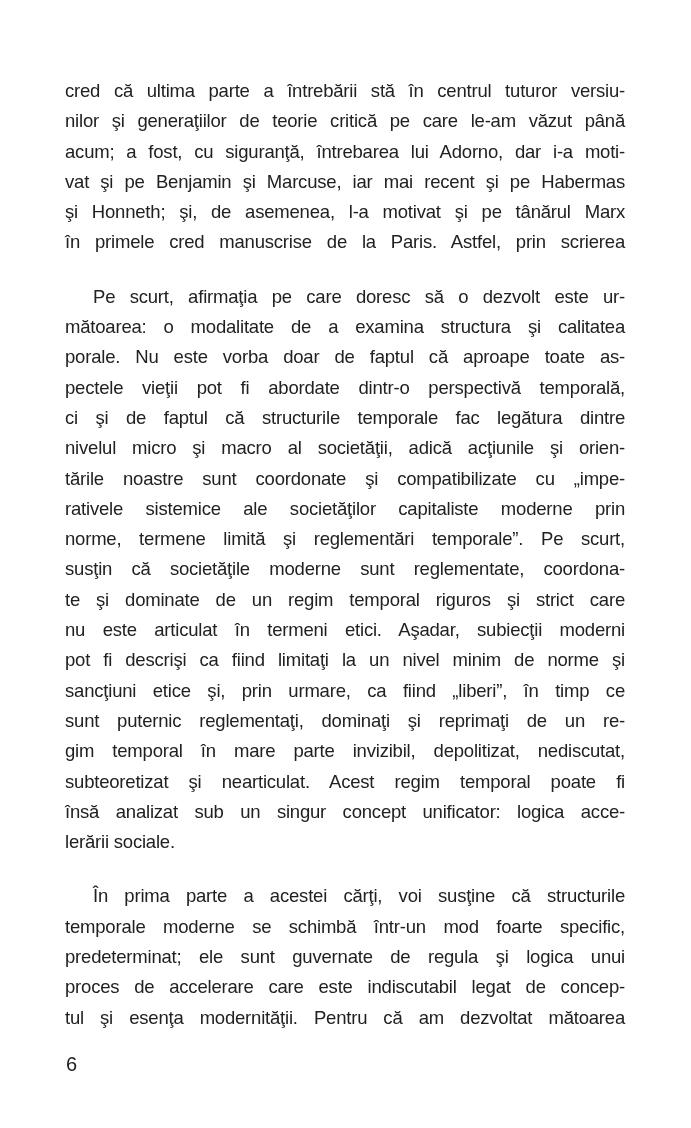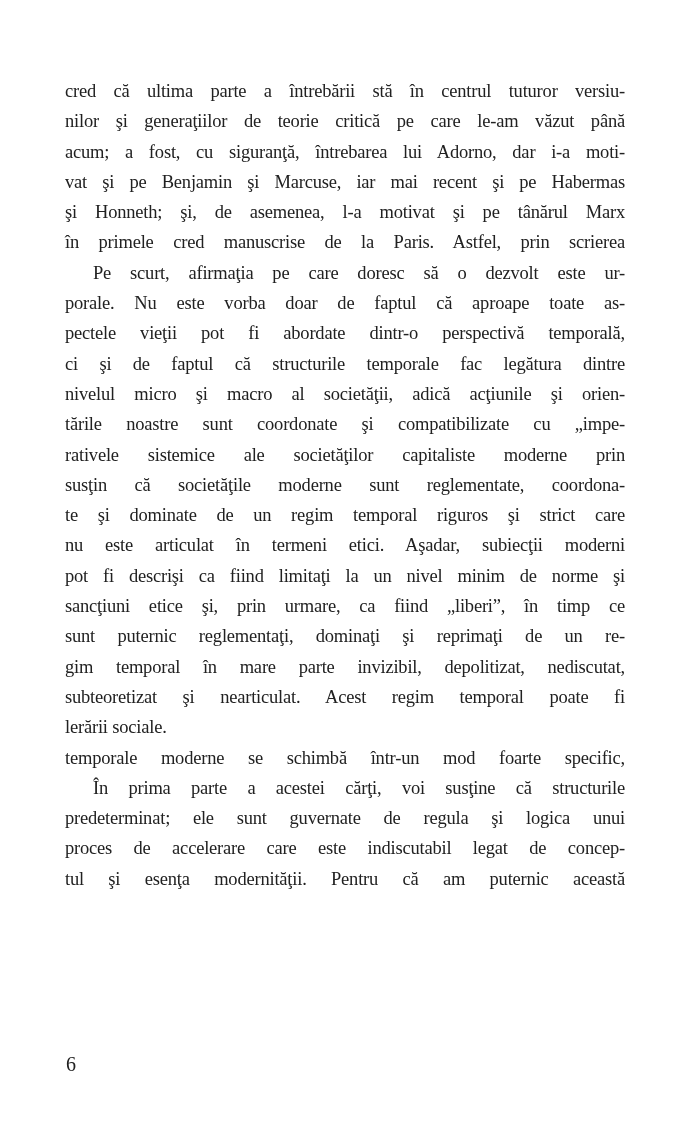--- a/index.html
+++ b/index.html
@@ -6,21 +6,21 @@
     margin: 0;
     padding: 0;
     background: #ffffff;
   }
   .page {
     position: relative;
     width: 674px;
     height: 1128px;
     background: #ffffff;
     overflow: hidden;
-    font-family: Liberation Serif, serif;
+    font-family: Liberation Sans, sans-serif;
     color: #212121;
   }
   .text-block {
     position: absolute;
     left: 65px;
     top: 76px;
     width: 560px;
   }
   .paragraph {
     margin: 0;
@@ -35,20 +35,21 @@
     text-align: justify;
     text-align-last: justify;
     white-space: normal;
     overflow: visible;
   }
   .line.endline {
     text-align-last: left;
   }
   .line.indent {
     text-indent: 28px;
+    margin-top: 24px;
   }
   .page-number {
     position: absolute;
     left: 66px;
     top: 1052px;
     font-size: 20px;
     line-height: 24px;
     letter-spacing: -0.2px;
     color: #212121;
   }
@@ -61,38 +62,41 @@
       <div class="paragraph">
         <div class="line">cred că ultima parte a întrebării stă în centrul tuturor versiu-</div>
         <div class="line">nilor şi generaţiilor de teorie critică pe care le-am văzut până</div>
         <div class="line">acum; a fost, cu siguranţă, întrebarea lui Adorno, dar i-a moti-</div>
         <div class="line">vat şi pe Benjamin şi Marcuse, iar mai recent şi pe Habermas</div>
         <div class="line">şi Honneth; şi, de asemenea, l-a motivat şi pe tânărul Marx</div>
         <div class="line">în primele cred manuscrise de la Paris. Astfel, prin scrierea</div>
       </div>
       <div class="paragraph">
         <div class="line indent">Pe scurt, afirmaţia pe care doresc să o dezvolt este ur-</div>
+        <div class="line">mătoarea: o modalitate de a examina structura şi calitatea</div>
         <div class="line">porale. Nu este vorba doar de faptul că aproape toate as-</div>
         <div class="line">pectele vieţii pot fi abordate dintr-o perspectivă temporală,</div>
         <div class="line">ci şi de faptul că structurile temporale fac legătura dintre</div>
         <div class="line">nivelul micro şi macro al societăţii, adică acţiunile şi orien-</div>
         <div class="line">tările noastre sunt coordonate şi compatibilizate cu „impe-</div>
         <div class="line">rativele sistemice ale societăţilor capitaliste moderne prin</div>
+        <div class="line">norme, termene limită şi reglementări temporale”. Pe scurt,</div>
         <div class="line">susţin că societăţile moderne sunt reglementate, coordona-</div>
         <div class="line">te şi dominate de un regim temporal riguros şi strict care</div>
         <div class="line">nu este articulat în termeni etici. Aşadar, subiecţii moderni</div>
         <div class="line">pot fi descrişi ca fiind limitaţi la un nivel minim de norme şi</div>
         <div class="line">sancţiuni etice şi, prin urmare, ca fiind „liberi”, în timp ce</div>
         <div class="line">sunt puternic reglementaţi, dominaţi şi reprimaţi de un re-</div>
         <div class="line">gim temporal în mare parte invizibil, depolitizat, nediscutat,</div>
         <div class="line">subteoretizat şi nearticulat. Acest regim temporal poate fi</div>
+        <div class="line">însă analizat sub un singur concept unificator: logica acce-</div>
         <div class="line endline">lerării sociale.</div>
       </div>
       <div class="paragraph">
+        <div class="line indent">În prima parte a acestei cărţi, voi susţine că structurile</div>
         <div class="line">temporale moderne se schimbă într-un mod foarte specific,</div>
-        <div class="line indent">În prima parte a acestei cărţi, voi susţine că structurile</div>
         <div class="line">predeterminat; ele sunt guvernate de regula şi logica unui</div>
         <div class="line">proces de accelerare care este indiscutabil legat de concep-</div>
-        <div class="line">tul şi esenţa modernităţii. Pentru că am puternic această</div>
+        <div class="line">tul şi esenţa modernităţii. Pentru că am dezvoltat mătoarea</div>
       </div>
     </div>
   <div class="page-number">6</div>
 </div>
 
 </body></html>

